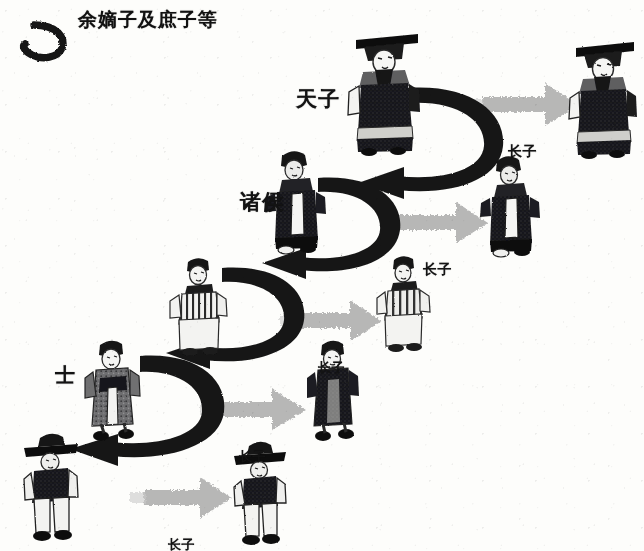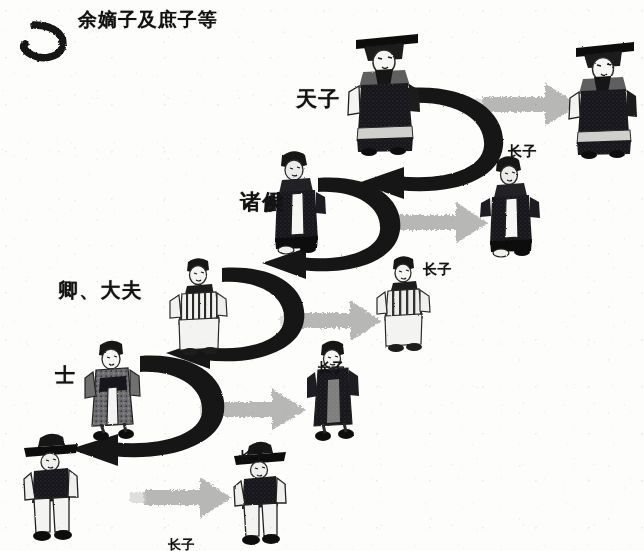--- a/index.html
+++ b/index.html
@@ -376,21 +376,20 @@
       <ellipse cx="271" cy="539" rx="9" ry="5" fill="#111"></ellipse>
     </g>
   </svg>
 
   <div class="note-label" style="left:78px;top:6px;font-size:19px;">
     <div>余嫡子及庶子等</div>
   </div>
 
   <div class="rank-label" style="left:296px;top:85px;font-size:21px;">天子</div>
   <div class="rank-label" style="left:200px;top:188px;font-size:21px;margin-left:40px;">诸侯</div>
-  <div class="rank-label" style="left:58px;top:277px;font-size:20px;">卿、大夫</div>
   <div class="rank-label" style="left:55px;top:362px;font-size:20px;">士</div>
 
   <div class="arrow-caption" style="left:508px;top:96px;font-size:14px;">长子</div>
   <div class="arrow-caption" style="left:423px;top:214px;font-size:14px;">长子</div>
   <div class="arrow-caption" style="left:318px;top:312px;font-size:13px;">长子</div>
   <div class="arrow-caption" style="left:239px;top:401px;font-size:13px;">长子</div>
   <div class="arrow-caption" style="left:168px;top:489px;font-size:13px;">长子</div>
 
   <div class="noise"></div>
 </div>

